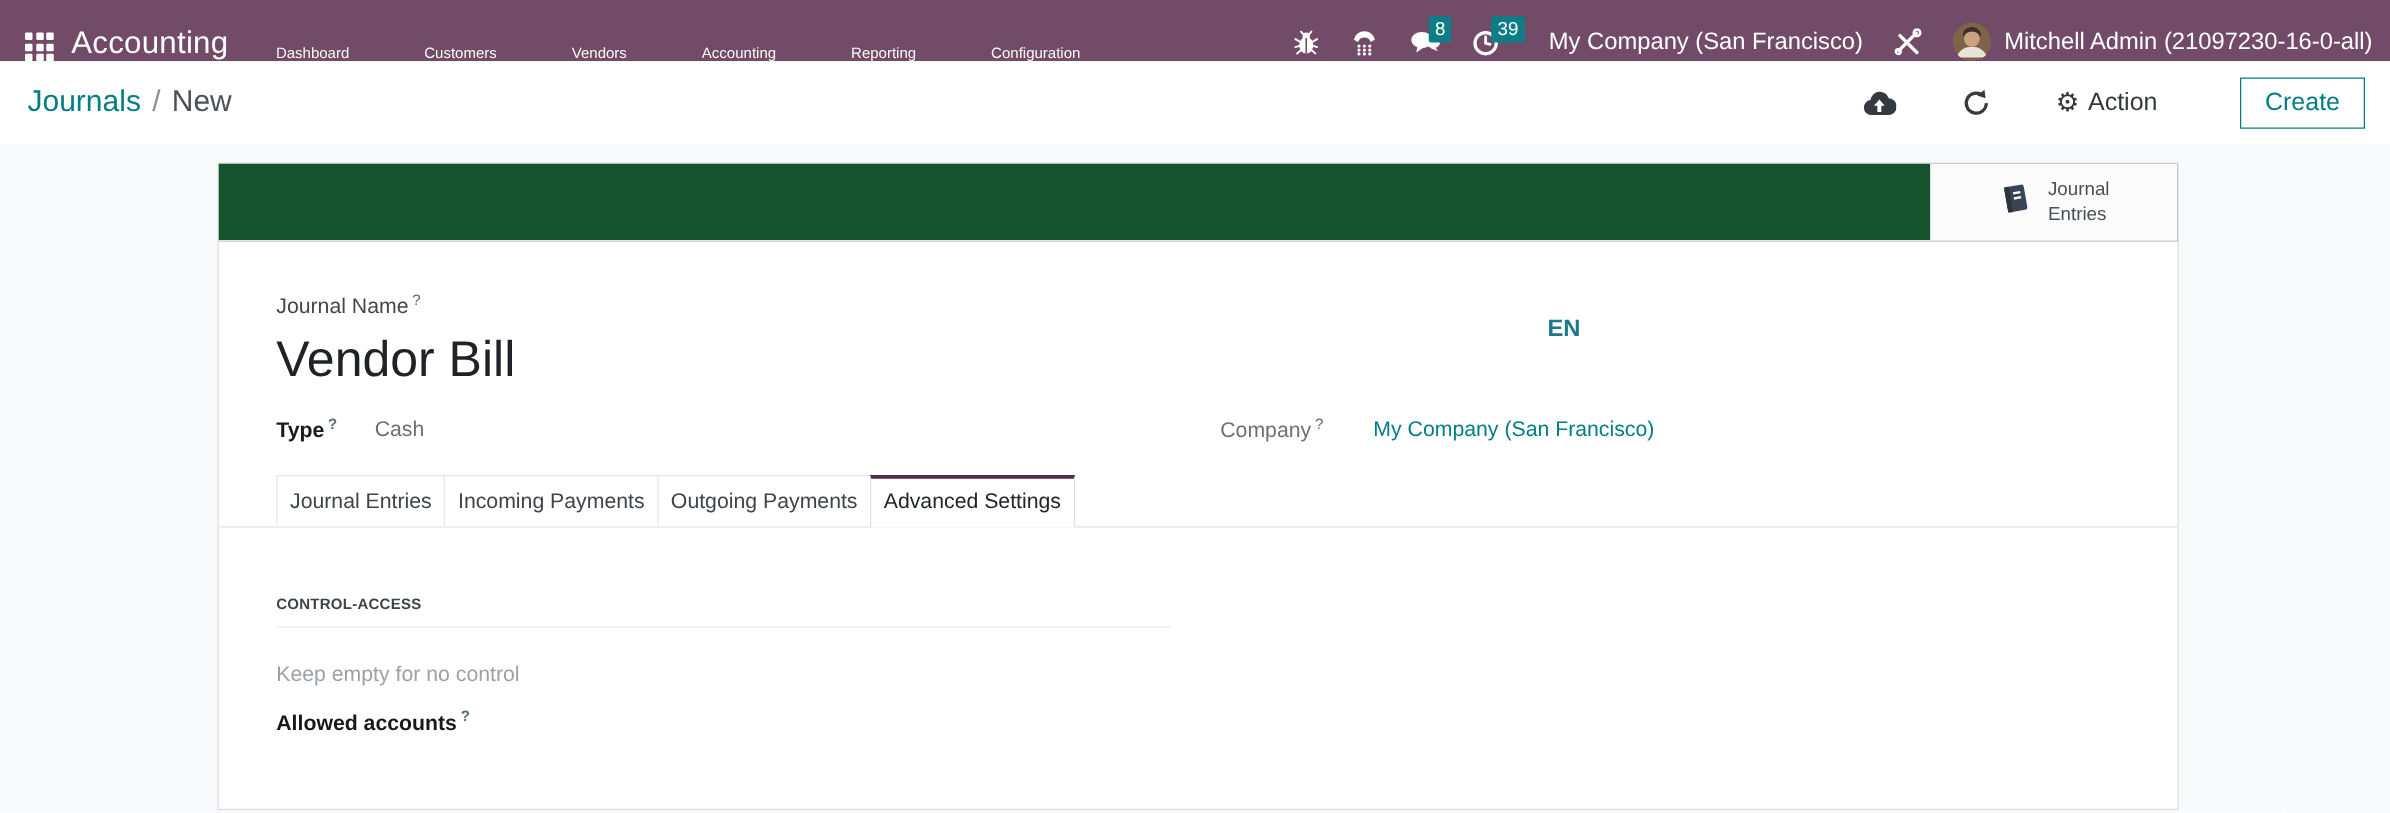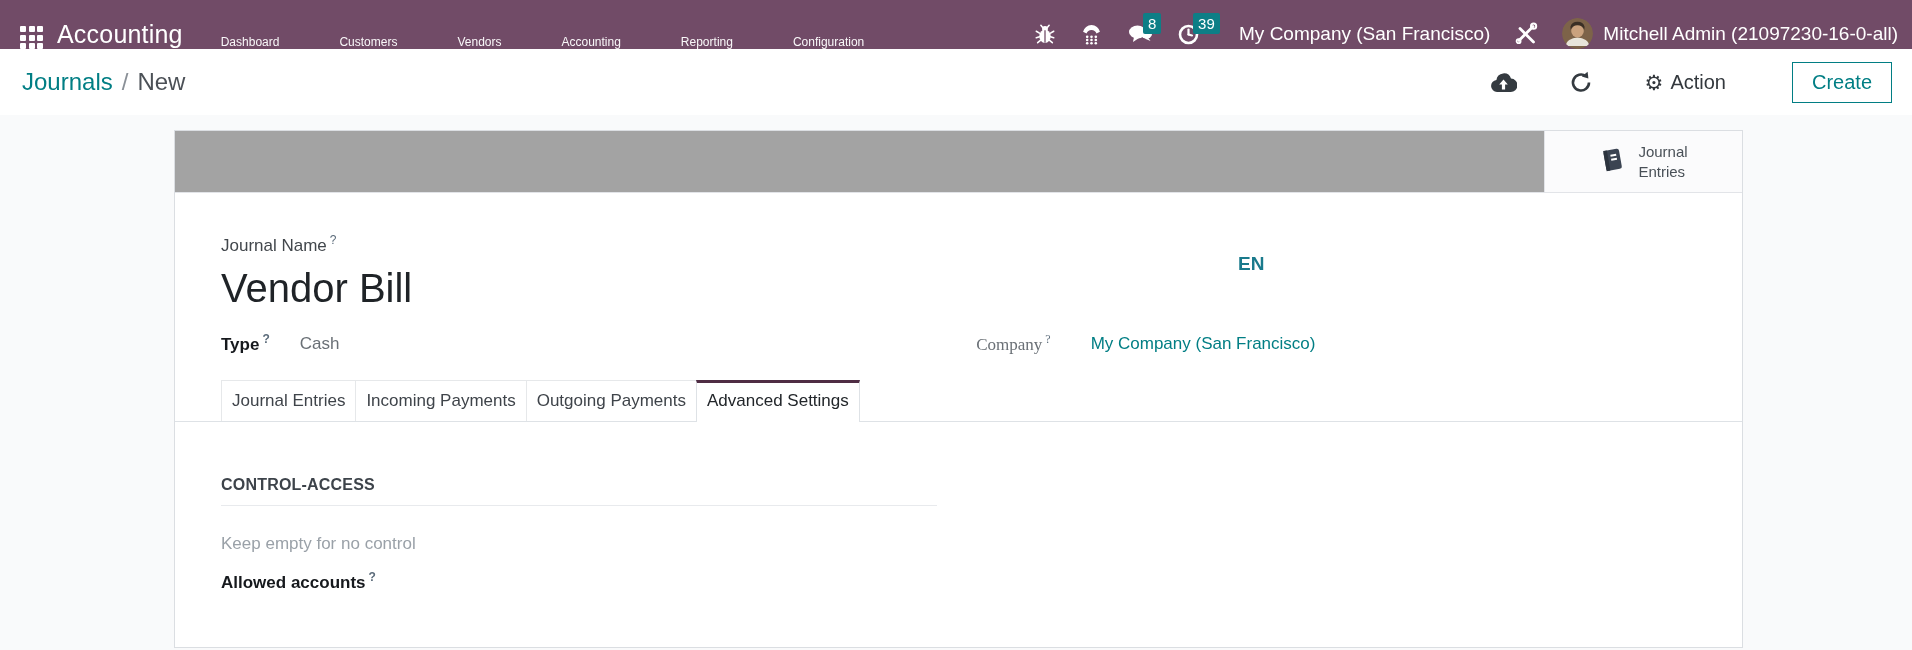--- a/index.html
+++ b/index.html
@@ -35,53 +35,53 @@
   .iconbtn { cursor:pointer; display:flex; align-items:center; }
   .action-btn { display:flex; align-items:center; gap:7px; font-size:20px; color:#33383d; cursor:pointer; }
   .gear-glyph { font-size:21px; line-height:1; color:#33383d; }
   .create-btn { border:1px solid #017e84; color:#017e84; background:#fff; font-size:20px;
     padding:8px 19px; cursor:pointer; font-family:inherit; margin-left:14px; }
 
   
   .content { background:#f9fafb; height:535px; padding-top:15px; }
   .sheet { width:1569px; margin-left:174px; background:#fff; border:1px solid #dbdee2;
     height:518px; position:relative; }
-  .buttonbox { height:62px; border-bottom:1px solid #e2e4e8; position:relative; background:#a3a3a3; }
+  .buttonbox { height:62px; border-bottom:1px solid #e2e4e8; position:relative; background:#14532d; }
   .stat-button { position:absolute; right:0; top:0; height:100%; width:198px;
     border-left:1px solid #e2e4e8; display:flex; align-items:center; justify-content:center;
     gap:11px; cursor:pointer; background:#fbfbfc; }
   .stat-text { font-size:15px; color:#495057; line-height:1.3; }
   .stat-text span { display:block; }
 
   .form-body { padding:40px 46px 0 46px; position:relative; height:456px; }
   .field-label { font-size:17px; color:#42474c; }
   sup.help { color:#5b6b7a; font-size:12px; margin-left:3px; cursor:default; }
   .journal-name { font-size:40px; font-weight:400; color:#1f2327; margin-top:9px; line-height:1.15; }
   .lang-badge { position:absolute; left:1063px; top:60px; color:#1a7a8c; font-size:19px;
     font-weight:600; cursor:pointer; }
 
   .fields-row { display:flex; margin-top:21px; align-items:baseline; }
   .col-left { width:51.2%; display:flex; align-items:baseline; }
   .col-right { flex:1; display:flex; align-items:baseline; }
   .lbl-bold { font-weight:700; font-size:17px; color:#16191d; }
-  .lbl-muted { font-size:17px; color:#6a7076;font-family:Liberation Serif, serif; }
+  .lbl-muted { font-size:17px; color:#6a7076; }
   .val-muted { font-size:17px; color:#6a7076; margin-left:30px; }
   .val-link { font-size:17px; color:#017e84; margin-left:40px; cursor:pointer; }
 
   
   .notebook-tabs { display:flex; margin-top:26px; border-bottom:1px solid #dee2e6;
     margin-left:-46px; margin-right:-46px; padding-left:46px; }
   .tab { font-size:17px; color:#3f444a; padding:0 10px; line-height:40px; height:41px;
     border:1px solid #e6e8ea; border-bottom:none; background:#fff; margin-left:-1px; cursor:pointer; }
   .tab:first-child { margin-left:0; }
   .tab.active { border-top:3px solid #4f2d44; border-left-color:#dee2e6; border-right-color:#dee2e6;
     line-height:36px; color:#22262a; margin-bottom:-1px; height:42px; }
 
   .tab-pane { padding-top:54px; }
-  .section-title { font-size:16px; font-weight:700; color:#3d434a; letter-spacing:.2px; }
+  .section-title { font-size:12px; font-weight:700; color:#3d434a; letter-spacing:.2px; }
   .section-rule { width:716px; border-bottom:1px solid #e8eaed; margin-top:11px; }
   .hint-text { margin-top:28px; font-size:17px; color:#9aa1a8; }
   .allowed-label { margin-top:16px; font-size:17px; font-weight:700; color:#16191d; }
 </style>
 </head>
 <body>
 
 <div class="navbar">
   <div class="apps-grid">
     <span></span>

